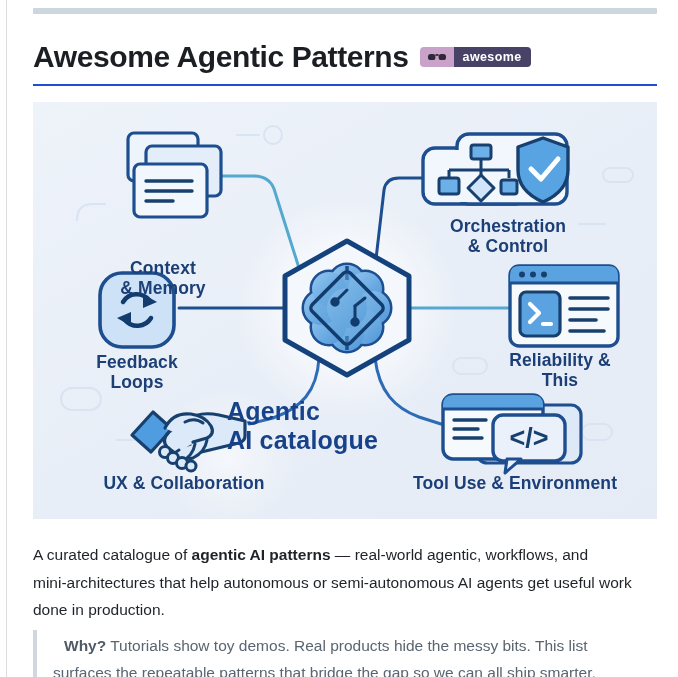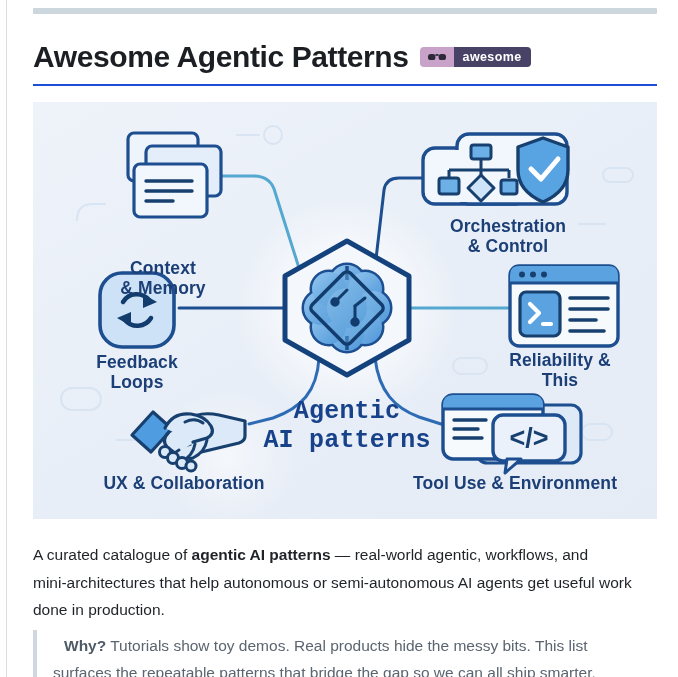--- a/index.html
+++ b/index.html
@@ -28,22 +28,22 @@
   .glow{position:absolute;left:204px;top:96px;width:220px;height:220px;border-radius:50%;
     background:radial-gradient(circle,rgba(255,255,255,.9) 0%,rgba(255,255,255,.45) 45%,rgba(255,255,255,0) 72%);}
   .glow2{position:absolute;left:120px;top:290px;width:150px;height:130px;border-radius:50%;
     background:radial-gradient(circle,rgba(255,255,255,.55) 0%,rgba(255,255,255,0) 70%);}
   .node-label{
     position:absolute;text-align:center;font-weight:bold;color:#1b3f76;
     font-size:17.5px;line-height:20px;letter-spacing:.1px;
   }
   .node-label span{display:block;}
   .center-label{
-    position:absolute;left:194px;top:295px;width:240px;text-align:center;
-    font-weight:bold;color:#17428a;font-size:25px;line-height:29px;letter-spacing:.2px;font-family:Liberation Mono, monospace;
+    position:absolute;left:194px;top:295px;width:240px;
+    font-weight:bold;color:#17428a;font-size:25px;line-height:29px;letter-spacing:.2px;
   }
   .center-label span{display:block;}
   .intro{
     margin:22px 0 0 0;font-size:15.5px;line-height:27.5px;color:#1f2328;
   }
   .intro strong{font-weight:bold;}
   blockquote.why{
     margin:6px 0 0 0;padding:2px 0 2px 16px;border-left:4px solid #d0d7de;
     color:#5a6570;font-size:15.5px;line-height:27.5px;
   }
@@ -255,21 +255,21 @@
       <span>This</span>
     </div>
     <div class="node-label" style="left:21px;top:371px;width:260px;">
       <span>UX &amp; Collaboration</span>
     </div>
     <div class="node-label" style="left:352px;top:371px;width:260px;">
       <span>Tool Use &amp; Environment</span>
     </div>
     <div class="center-label">
       <span>Agentic</span>
-      <span>AI patterns</span>
+      <span>AI catalogue</span>
     </div>
   </div>
 
   <p class="intro"><span>A curated catalogue of </span><strong>agentic AI patterns</strong><span> — real-world agentic, workflows, and</span><br><span>mini-architectures that help autonomous or semi-autonomous AI agents get useful work</span><br><span>done in production.</span></p>
 
   <blockquote class="why"><strong>Why?</strong><span> Tutorials show toy demos. Real products hide the messy bits. This list</span><br><span>surfaces the repeatable patterns that bridge the gap so we can all ship smarter,</span></blockquote>
 
 </div>
 
 </body></html>

